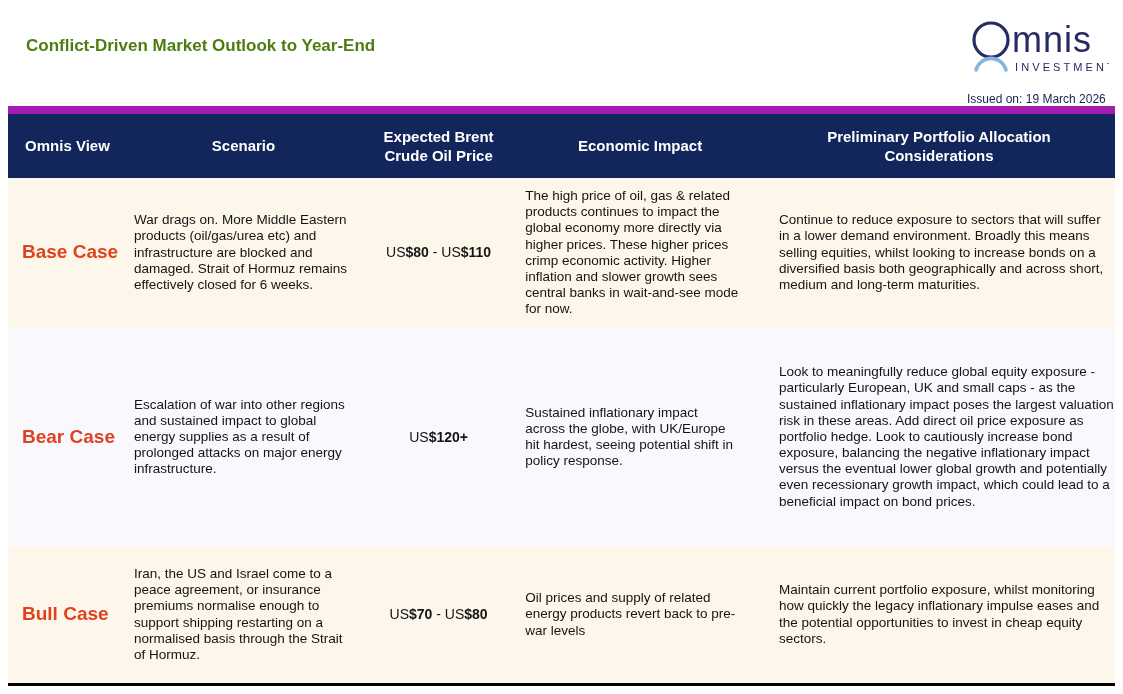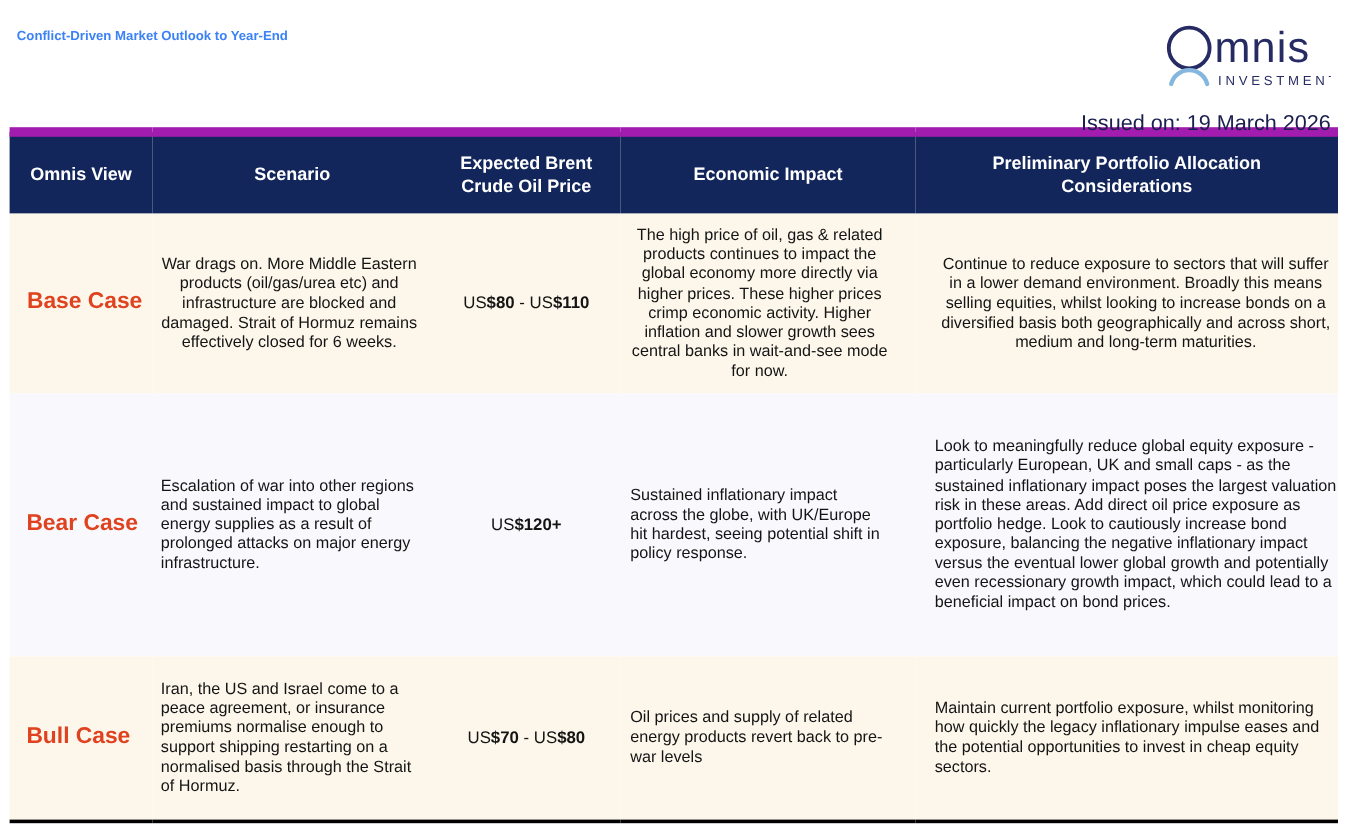--- a/index.html
+++ b/index.html
@@ -12,26 +12,26 @@
   .top-bar{
     display:flex;justify-content:space-between;align-items:flex-start;
     padding:14px 10px 0 10px;height:104px;box-sizing:border-box;
   }
   .title-block{padding-top:6px;}
   .page-title{
     font-size:30px;font-weight:800;color:#1b1e4e;
     letter-spacing:-0.3px;margin:0 0 24px 0;line-height:1.05;
   }
   .page-subtitle{
-    font-size:11px;font-weight:700;color:#3b82f6;margin:4px;
+    font-size:17px;font-weight:700;color:#4d7c0f;margin:16px;
   }
   .brand-block{text-align:left;padding-right:4px;}
   .logo-svg{display:block;margin-left:auto;}
   .issued-on{
-    font-size:18px;color:#1b1e4e;margin-top:16px;white-space:nowrap;
+    font-size:12px;color:#1b1e4e;margin-top:16px;white-space:nowrap;
   }
   table.scenarios{
     border-collapse:collapse;table-layout:fixed;
     width:1107px;margin-left:8px;margin-top:2px;
     border-top:8px solid #a21caf;border-bottom:3px solid #000;
   }
   col.c-view{width:10.75%;}
   col.c-scenario{width:21.05%;}
   col.c-price{width:14.2%;}
   col.c-econ{width:22.2%;}
@@ -42,21 +42,21 @@
     text-align:center;vertical-align:middle;
     height:56px;padding:4px 14px;
   }
   tbody td{
     font-size:13.5px;line-height:1.2;color:#141414;
     vertical-align:middle;text-align:left;
     padding:10px 8px;
   }
   tr.row-cream{background:#fdf7eb;}
   tr.row-pale{background:#f9f9fd;}
-  tr.r-base td{height:123px;text-align:center;}
+  tr.r-base td{height:123px;}
   tr.r-bear td{height:199px;}
   tr.r-bull td{height:116px;}
   td.view-cell{
     color:#e0421f;font-weight:700;font-size:19px;
     padding-left:14px;white-space:nowrap;
   }
   td.scenario-cell{padding-right:12px;padding-left:7px;}
   td.price-cell{text-align:center;font-size:14px;}
   td.price-cell .b{font-weight:700;}
   td.econ-cell{padding-left:8px;padding-right:22px;}

